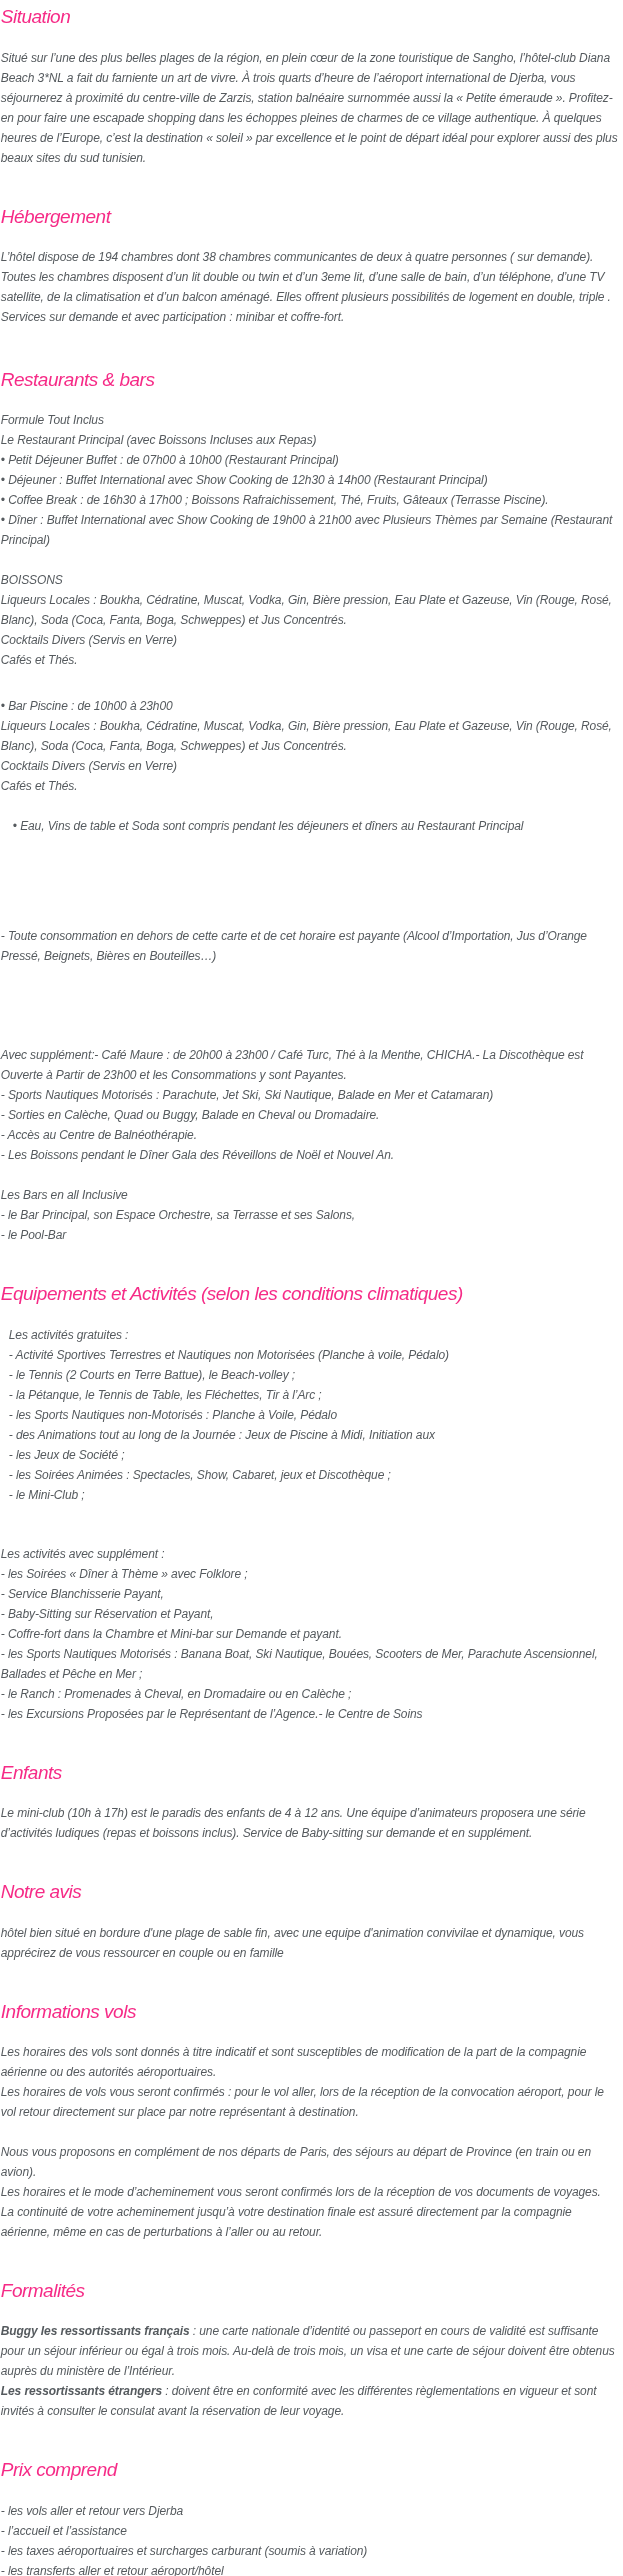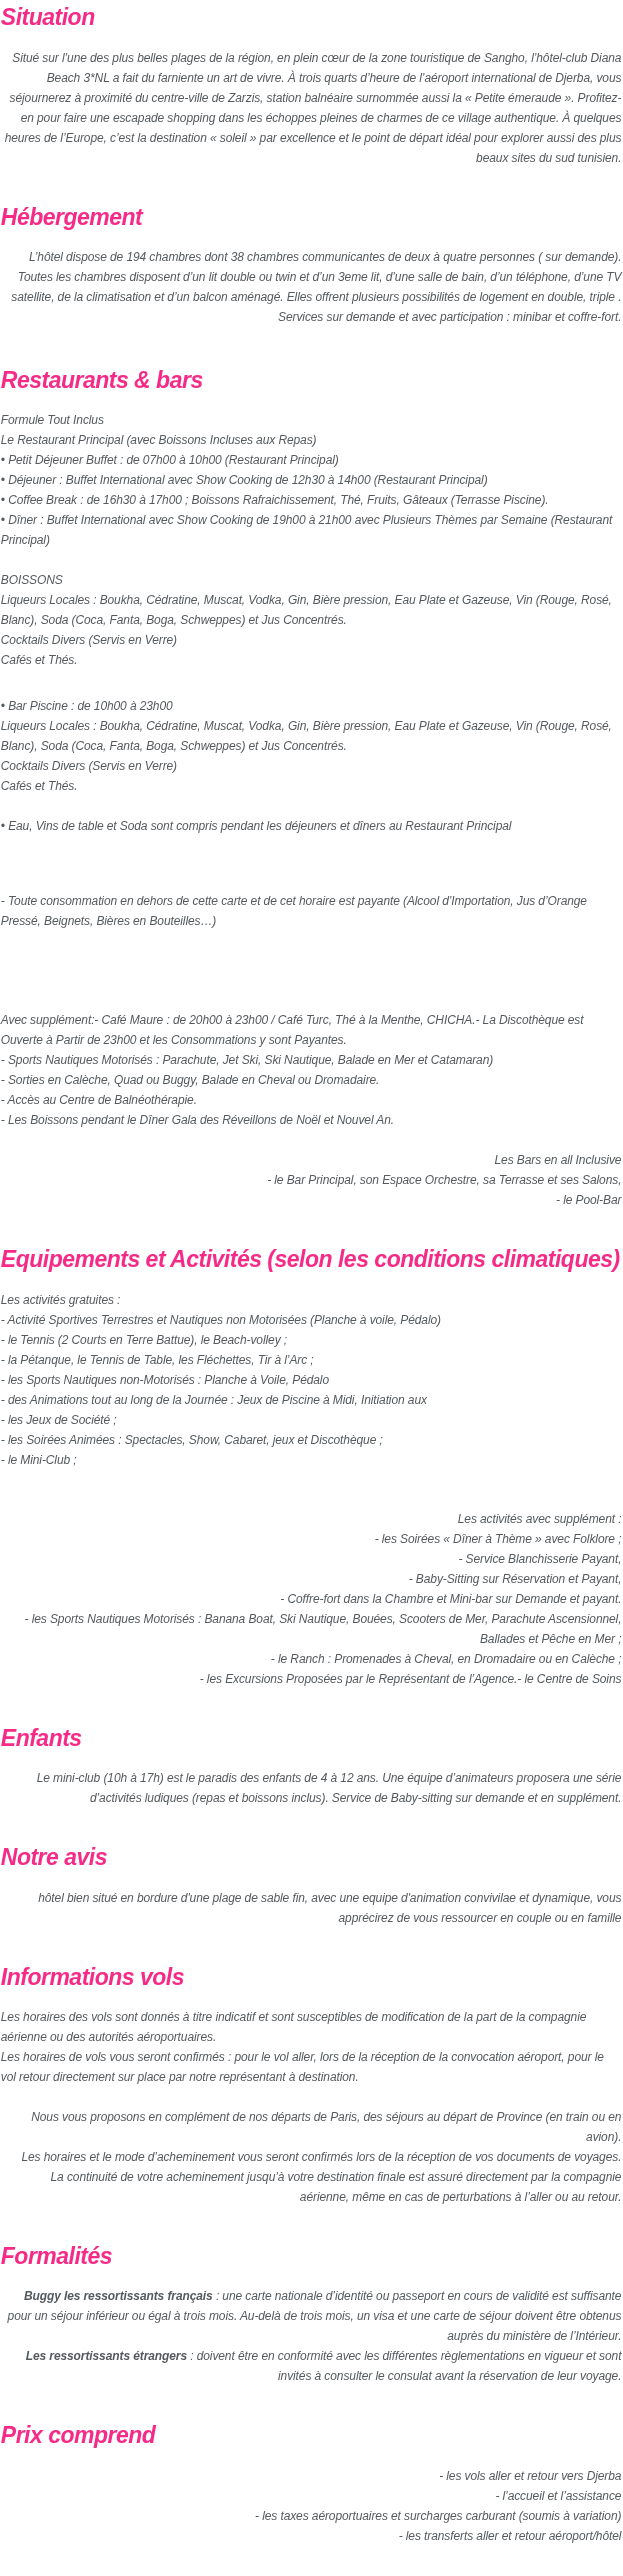--- a/index.html
+++ b/index.html
@@ -18,35 +18,34 @@
     overflow-x:hidden;
   }
   .doc{
     width:623px;
     padding:1.6px 1.6px 10px 0.8px;
     color:var(--text);
   }
   .doc-section h2{
     color:var(--accent);
     font-style:italic;
-    font-weight:700;
-    font-size:23px;
+    font-weight:400;
+    font-size:19px;
     line-height:28px;
     letter-spacing:-0.5px;
     margin:35px 0 16.4px 0;
   }
   .doc-section:first-child h2{
     margin-top:1.6px;
   }
   .block{
     margin:0 0 20px 0;
   }
   .block:last-child{
     margin-bottom:0;
-    text-align:right;
   }
   .line{
     margin:0;
     font-style:italic;
     font-size:12px;
     line-height:20px;
     letter-spacing:-0.1px;
     color:var(--text);
   }
   .line strong{
@@ -85,42 +84,42 @@
           <p class="line">Liqueurs Locales : Boukha, Cédratine, Muscat, Vodka, Gin, Bière pression, Eau Plate et Gazeuse, Vin (Rouge, Rosé, Blanc), Soda (Coca, Fanta, Boga, Schweppes) et Jus Concentrés.</p>
           <p class="line">Cocktails Divers (Servis en Verre)</p>
           <p class="line">Cafés et Thés.</p>
         </div>
         <div class="block">
           <p class="line">• Bar Piscine : de 10h00 à 23h00</p>
           <p class="line">Liqueurs Locales : Boukha, Cédratine, Muscat, Vodka, Gin, Bière pression, Eau Plate et Gazeuse, Vin (Rouge, Rosé, Blanc), Soda (Coca, Fanta, Boga, Schweppes) et Jus Concentrés.</p>
           <p class="line">Cocktails Divers (Servis en Verre)</p>
           <p class="line">Cafés et Thés.</p>
         </div>
-        <div class="block" style="margin-bottom: 55px;">
+        <div class="block" style="margin-bottom: 90px; padding-left: 12px;">
           <p class="line">• Eau, Vins de table et Soda sont compris pendant les déjeuners et dîners au Restaurant Principal</p>
         </div>
         <div class="block" style="margin-bottom: 79px;">
           <p class="line">- Toute consommation en dehors de cette carte et de cet horaire est payante (Alcool d’Importation, Jus d’Orange Pressé, Beignets, Bières en Bouteilles…)</p>
         </div>
         <div class="block">
           <p class="line">Avec supplément:- Café Maure : de 20h00 à 23h00 / Café Turc, Thé à la Menthe, CHICHA.- La Discothèque est Ouverte à Partir de 23h00 et les Consommations y sont Payantes.</p>
           <p class="line">- Sports Nautiques Motorisés : Parachute, Jet Ski, Ski Nautique, Balade en Mer et Catamaran)</p>
           <p class="line">- Sorties en Calèche, Quad ou Buggy, Balade en Cheval ou Dromadaire.</p>
           <p class="line">- Accès au Centre de Balnéothérapie.</p>
           <p class="line">- Les Boissons pendant le Dîner Gala des Réveillons de Noël et Nouvel An.</p>
         </div>
         <div class="block">
           <p class="line">Les Bars en all Inclusive</p>
           <p class="line">- le Bar Principal, son Espace Orchestre, sa Terrasse et ses Salons,</p>
           <p class="line">- le Pool-Bar</p>
         </div>
       </section>
       <section class="doc-section">
         <h2>Equipements et Activités (selon les conditions climatiques)</h2>
-        <div class="block" style="margin-bottom: 39px;">
+        <div class="block" style="margin-bottom: 39px; padding-left: 8px;">
           <p class="line">Les activités gratuites :</p>
           <p class="line">- Activité Sportives Terrestres et Nautiques non Motorisées (Planche à voile, Pédalo)</p>
           <p class="line">- le Tennis (2 Courts en Terre Battue), le Beach-volley ;</p>
           <p class="line">- la Pétanque, le Tennis de Table, les Fléchettes, Tir à l’Arc ;</p>
           <p class="line">- les Sports Nautiques non-Motorisés : Planche à Voile, Pédalo</p>
           <p class="line">- des Animations tout au long de la Journée : Jeux de Piscine à Midi, Initiation aux</p>
           <p class="line">- les Jeux de Société ;</p>
           <p class="line">- les Soirées Animées : Spectacles, Show, Cabaret, jeux et Discothèque ;</p>
           <p class="line">- le Mini-Club ;</p>
         </div>

